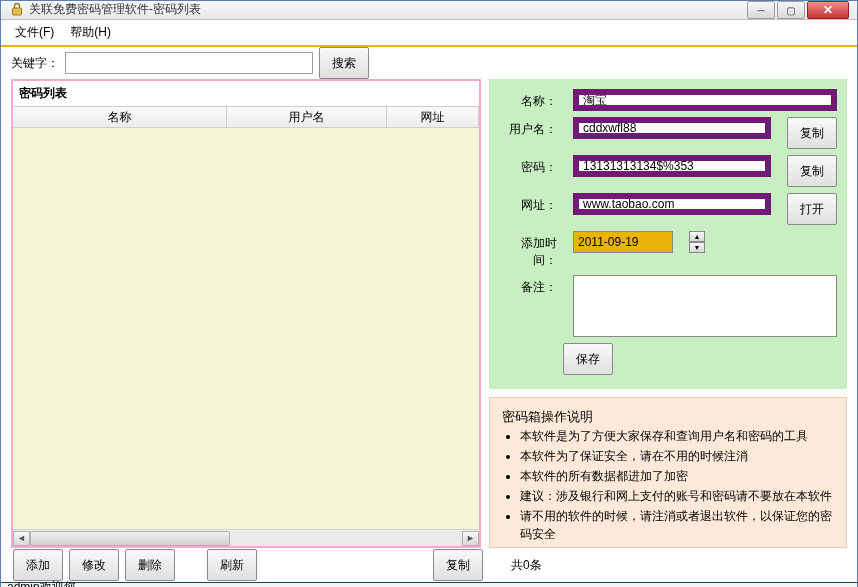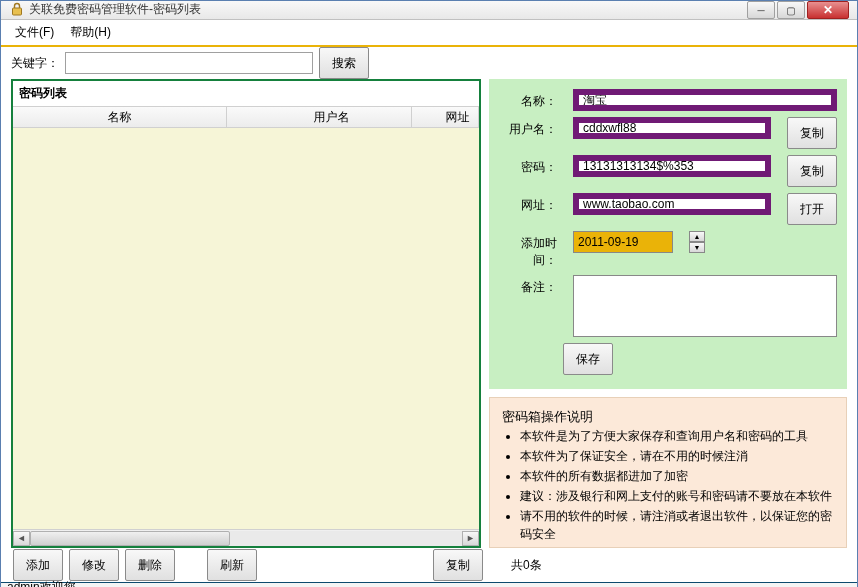--- a/index.html
+++ b/index.html
@@ -12,23 +12,23 @@
     .winbtn { width: 28px; height: 18px; border: 1px solid #a0a0a0; background: linear-gradient(#f8f8f8,#d8d8d8); border-radius: 2px; display: flex; align-items: center; justify-content: center; font-size: 10px; color: #333; cursor: pointer; }
     .winbtn.close { width: 42px; background: linear-gradient(#e89090,#c83030); color: #fff; border-color: #a02020; font-weight: bold; font-size: 12px; }
     .menubar { height: 28px; display: flex; align-items: center; padding: 0 8px; gap: 4px; border-bottom: 2px solid #eab308; }
     .menuitem { font-size: 12px; cursor: pointer; padding: 4px 6px; }
     .searchbar { height: 34px; display: flex; align-items: center; padding: 0 10px; gap: 6px; }
     .searchbar .kw-label { font-size: 12px; }
     .searchbar input { width: 248px; height: 22px; border: 1px solid #a0a0a0; padding: 0 4px; font-size: 12px; }
     .btn { height: 32px; padding: 0 12px; border: 1px solid #8a8a8a; background: linear-gradient(#f8f8f8,#e0e0e0); border-radius: 2px; font-size: 12px; cursor: pointer; }
     .main { flex: 1; display: flex; padding: 0 10px 4px 10px; gap: 8px; }
     .leftpanel { width: 470px; display: flex; flex-direction: column; }
-    .leftpanel .listwrap { flex: 1; border: 2px solid #15803d; display: flex; flex-direction: column; }
+    .leftpanel .listwrap { flex: 1; border: 2px solid #f9a8d4; display: flex; flex-direction: column; }
     .listheader { background: #fff; padding: 4px 6px; font-size: 12px; font-weight: bold; }
-    .colheaders { height: 22px; display: flex; border-top: 1px solid #d0d0d0; border-bottom: 1px solid #d0d0d0; background: linear-gradient(#fafafa,#ececec); gap: 25px; }
+    .colheaders { height: 22px; display: flex; border-top: 1px solid #d0d0d0; border-bottom: 1px solid #d0d0d0; background: linear-gradient(#fafafa,#ececec); }
     .colheaders .col { display: flex; align-items: center; justify-content: center; font-size: 12px; border-right: 1px solid #d0d0d0; }
     .col-name-h { width: 214px; }
     .col-user-h { width: 160px; }
     .col-url-h { flex: 1; border-right: none; }
     .listbody { flex: 1; background: #f6f5d7; overflow: hidden; }
     .hscroll { height: 17px; background: #f0f0f0; border-top: 1px solid #d0d0d0; display: flex; align-items: center; }
     .hscroll .arrow { width: 17px; height: 15px; background: linear-gradient(#f8f8f8,#d8d8d8); border: 1px solid #b0b0b0; display: flex; align-items: center; justify-content: center; font-size: 9px; color: #555; }
     .hscroll .track { flex: 1; height: 15px; background: #eaeaea; position: relative; }
     .hscroll .thumb { position: absolute; left: 0; top: 0; width: 200px; height: 100%; background: linear-gradient(#f0f0f0,#d0d0d0); border: 1px solid #b0b0b0; border-radius: 2px; }
     .rightpanel { flex: 1; display: flex; flex-direction: column; gap: 8px; }

